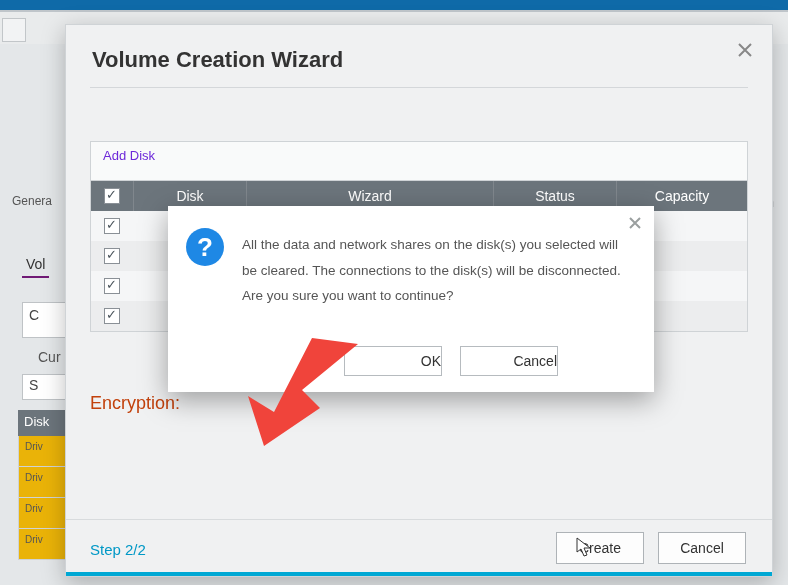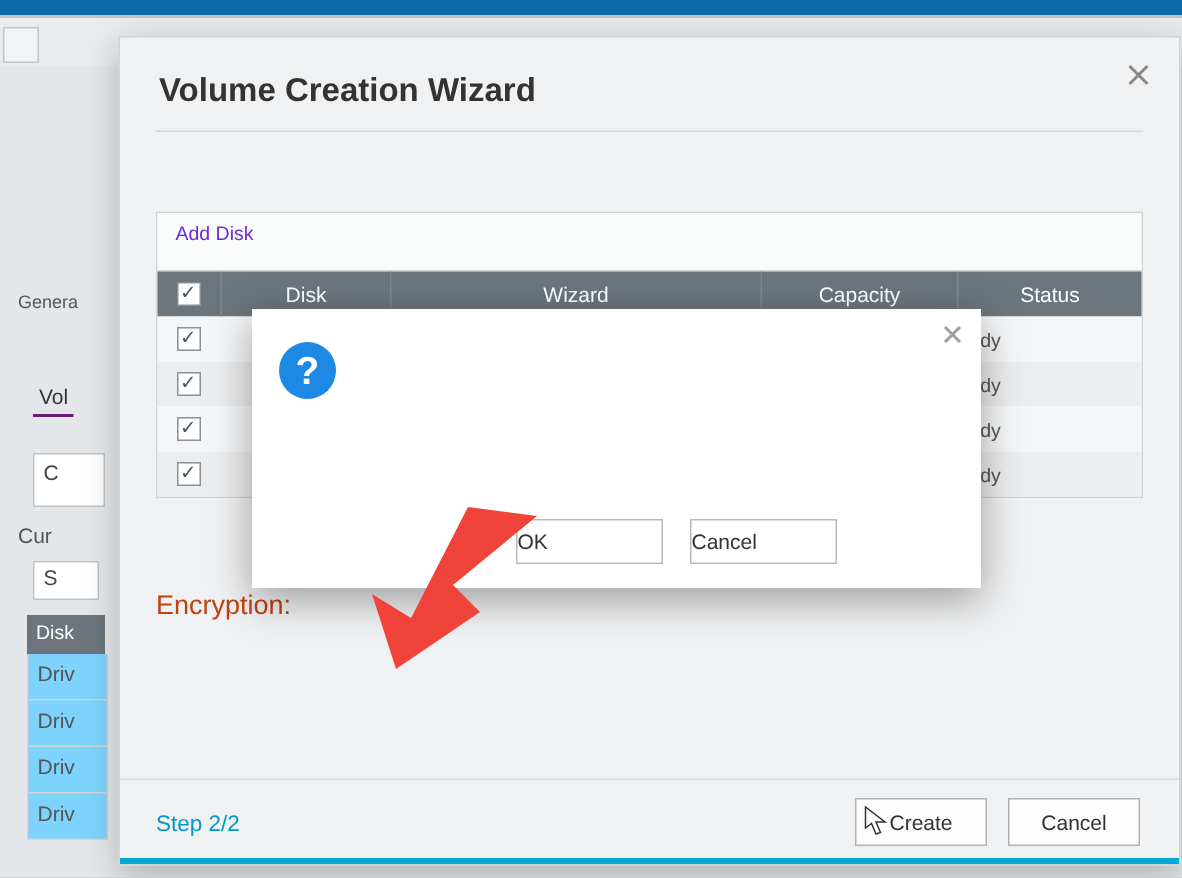--- a/index.html
+++ b/index.html
@@ -6,27 +6,27 @@
 .topbar{position:absolute;left:0;right:0;top:0;height:10px;background:#0f6aa8}
 .toolbar{position:absolute;left:0;top:12px;right:0;height:32px;background:#e9ebec;border-bottom:1px solid #cfd3d6}
 .tool-btn{position:absolute;left:2px;top:6px;width:22px;height:22px;border:1px solid #c2c6c9;background:#f2f3f4}
 
 .bg-panel{position:absolute;left:0;top:44px;right:0;bottom:0;background:#e4e7e9}
 
 .bg-label-left{position:absolute;left:12px;top:150px;font-size:12px;color:#555}
 .bg-label-right{position:absolute;right:14px;top:150px;font-size:14px;color:#555}
 .bg-tab-volumes{position:absolute;left:22px;top:212px;font-size:14px;color:#333;border-bottom:2px solid #701a75;padding:0 4px 4px 4px}
 .bg-box1{position:absolute;left:22px;top:258px;width:34px;height:26px;border:1px solid #bfc3c6;background:#fff;font-size:14px;padding:4px 6px;color:#444}
-.bg-box2{position:absolute;left:12px;top:305px;width:34px;height:18px;font-size:14px;color:#555}
+.bg-box2{position:absolute;left:38px;top:305px;width:34px;height:18px;font-size:14px;color:#555}
 .bg-box3{position:absolute;left:22px;top:330px;width:30px;height:20px;border:1px solid #bfc3c6;background:#fff;font-size:14px;padding:2px 6px;color:#444}
 .bg-disk-header{position:absolute;left:18px;top:366px;width:40px;height:22px;background:#6c757c;color:#fff;font-size:13px;padding:4px 6px}
-.bg-drive{position:absolute;left:18px;width:40px;height:20px;border:1px solid #cfd3d6;border-top:none;background:#7dd3fc;font-size:14px;padding:5px 6px;color:#555}
+.bg-drive{position:absolute;left:18px;width:40px;height:20px;border:1px solid #cfd3d6;border-top:none;background:#eab308;font-size:10px;padding:5px 6px;color:#555}
 .bg-dr1{top:392px}.bg-dr2{top:423px}.bg-dr3{top:454px}.bg-dr4{top:485px}
 
-.wizard{position:absolute;left:79px;top:24px;width:706px;height:551px;background:#f0f1f2;border:1px solid #cfd3d6;box-shadow:0 6px 22px rgba(0,0,0,.25)}
+.wizard{position:absolute;left:65px;top:24px;width:706px;height:551px;background:#f0f1f2;border:1px solid #cfd3d6;box-shadow:0 6px 22px rgba(0,0,0,.25)}
 .wiz-title{position:absolute;left:26px;top:22px;font-size:22px;font-weight:bold;color:#333}
 .wiz-close{position:absolute;right:18px;top:16px;width:18px;height:18px;color:#888;cursor:pointer}
 .wiz-hr{position:absolute;left:24px;right:24px;top:62px;height:1px;background:#d4d7da}
 .wiz-sub{position:absolute;left:24px;top:92px;font-size:14px;color:#5f666c}
 
 .wiz-table{position:absolute;left:24px;right:24px;top:116px;border:1px solid #cfd3d6;background:#fff}
 .wiz-add{height:26px;border-bottom:1px solid #cfd3d6;font-size:13px;color:#6d28d9;padding:6px 12px;background:#f9fafa}
 .wiz-head{height:30px;background:#6c757c;display:flex;color:#fff;font-size:14px}
 .hc{display:flex;align-items:center;justify-content:center;border-right:1px solid #80878d}
 .hc:last-child{border-right:none}
@@ -50,21 +50,21 @@
 .wiz-step{position:absolute;left:24px;bottom:18px;font-size:15px;color:#0098c6;font-weight:normal}
 .wiz-btn{position:absolute;bottom:12px;width:86px;height:30px;border:1px solid #aeb3b7;background:#fdfdfd;font-size:14px;color:#333;text-align:center;line-height:30px;cursor:pointer}
 .wiz-create{right:128px}
 .wiz-cancel{right:26px}
 .wiz-bottom-accent{position:absolute;left:0;right:0;bottom:0;height:4px;background:#00a8d4}
 
 .confirm{position:absolute;left:168px;top:206px;width:486px;height:186px;background:#fff;box-shadow:0 8px 26px rgba(0,0,0,.35)}
 .conf-close{position:absolute;right:12px;top:10px;width:14px;height:14px;color:#9a9f9f;cursor:pointer}
 .conf-icon{position:absolute;left:18px;top:22px;width:38px;height:38px;border-radius:50%;background:#1e88e5;color:#fff;font-size:26px;font-weight:bold;text-align:center;line-height:38px}
 .conf-msg{position:absolute;left:74px;top:26px;right:22px;font-size:13.5px;color:#555;line-height:1.9}
-.conf-btn{position:absolute;bottom:16px;width:96px;height:28px;border:1px solid #b6bbbf;background:#fff;font-size:14px;color:#333;text-align:left;line-height:28px;cursor:pointer}
+.conf-btn{position:absolute;bottom:16px;width:96px;height:28px;border:1px solid #b6bbbf;background:#fff;font-size:14px;color:#333;text-align:right;line-height:28px;cursor:pointer}
 .conf-ok{left:176px}
 .conf-cancel{left:292px}
 
 .arrow{position:absolute;left:230px;top:338px;width:130px;height:110px;pointer-events:none}
 .cursor{position:absolute;left:576px;top:537px;width:16px;height:20px;pointer-events:none}
 </style>
 </head>
 <body>
 
 <div class="topbar"></div>
@@ -96,22 +96,22 @@
   <div class="wiz-hr"></div>
 
   <div class="wiz-table">
     <div class="wiz-add">Add Disk</div>
     <div class="wiz-head">
       <div class="hc hc-cb">
           <div class="cb checked"></div>
         </div>
       <div class="hc hc-disk">Disk</div>
       <div class="hc hc-model">Wizard</div>
+      <div class="hc hc-status">Status</div>
       <div class="hc hc-cap">Capacity</div>
-      <div class="hc hc-status">Status</div>
     </div>
     <div>
       <div class="wiz-row">
         <div class="rc-cb">
             <div class="cb checked"></div>
           </div>
         <div class="rc-rest"></div>
         <div class="rc-status">eady</div>
       </div>
       <div class="wiz-row">
@@ -148,20 +148,21 @@
   </div>
 </div>
 
 <div class="confirm">
   <div class="conf-close">
     <svg viewBox="0 0 14 14">
         <path d="M2 2 L12 12 M12 2 L2 12" stroke="#9a9f9f" stroke-width="2" fill="none"></path>
       </svg>
   </div>
   <div class="conf-icon">?</div>
+  <div class="conf-msg">All the data and network shares on the disk(s) you selected will be cleared. The connections to the disk(s) will be disconnected. Are you sure you want to continue?</div>
   <div class="conf-btn conf-ok">OK</div>
   <div class="conf-btn conf-cancel">Cancel</div>
 </div>
 
 <svg class="arrow" viewBox="0 0 130 110">
   <polygon points="128,6 72,52 90,70 34,108 18,58 44,74 82,0" fill="#f0443b"></polygon>
 </svg>
 
 <svg class="cursor" viewBox="0 0 16 20">
   <polygon points="1,1 1,15 5,12 8,19 11,18 8,11 14,11" fill="#fff" stroke="#333" stroke-width="1"></polygon>

